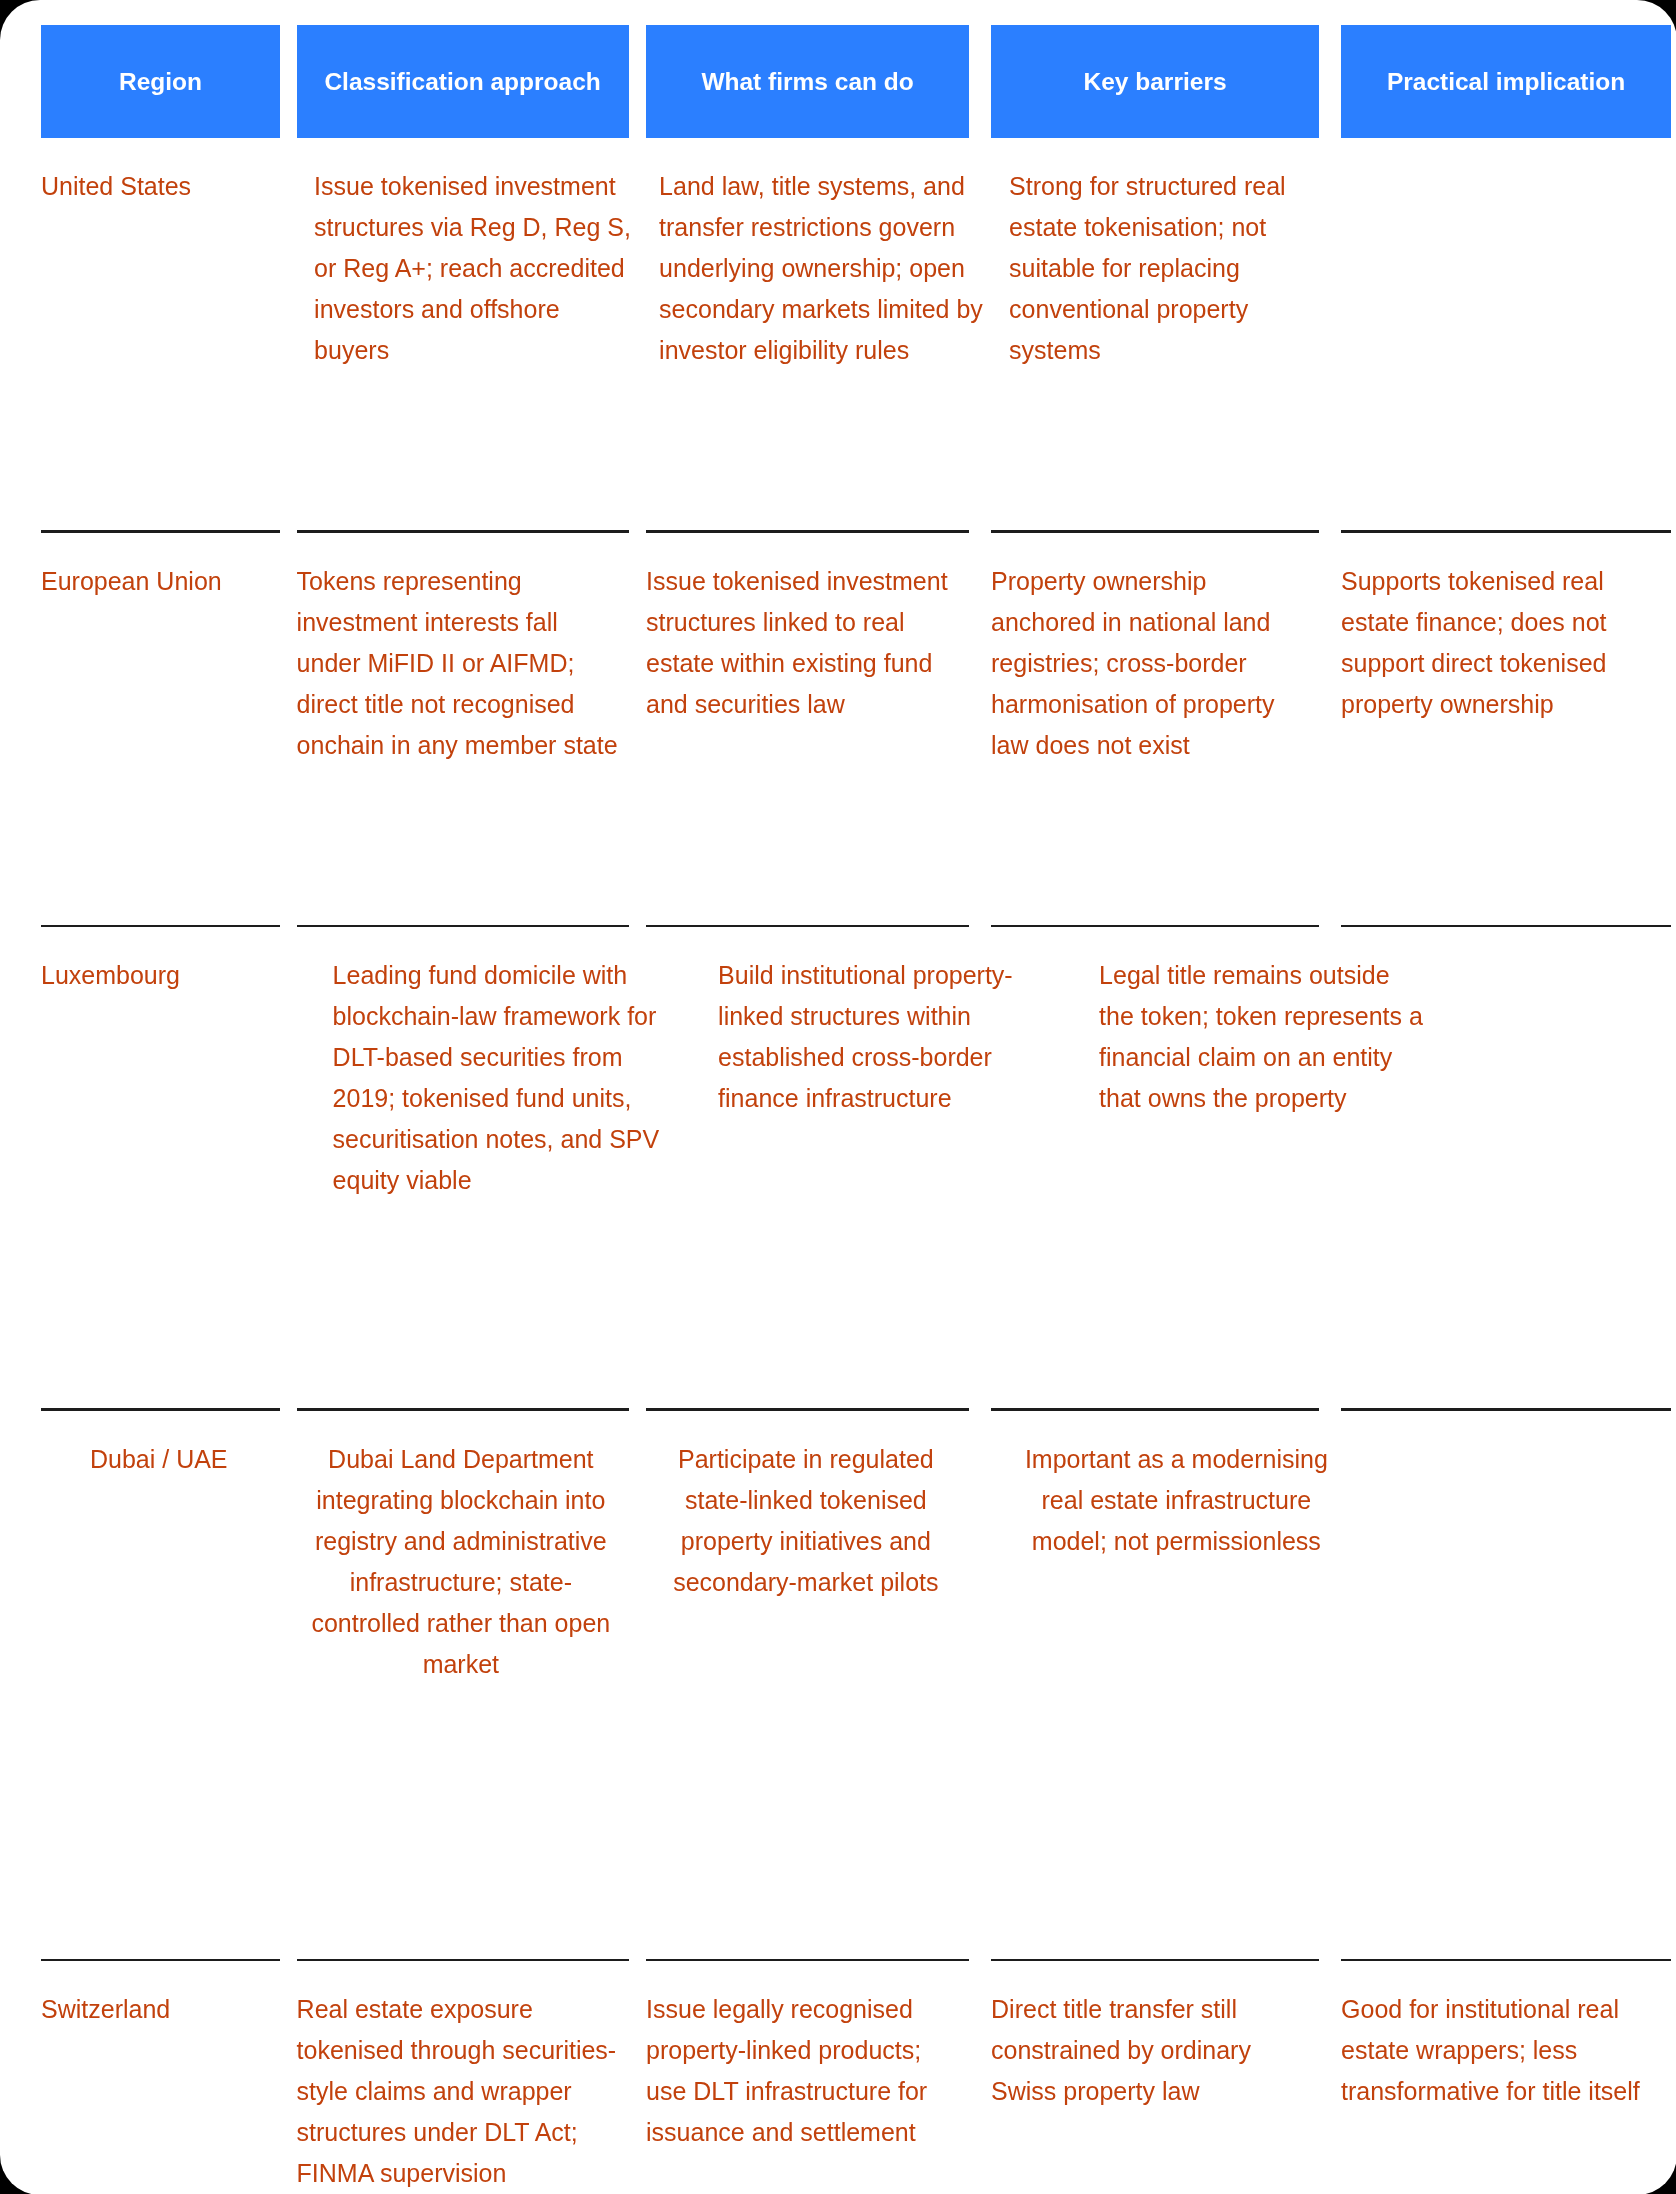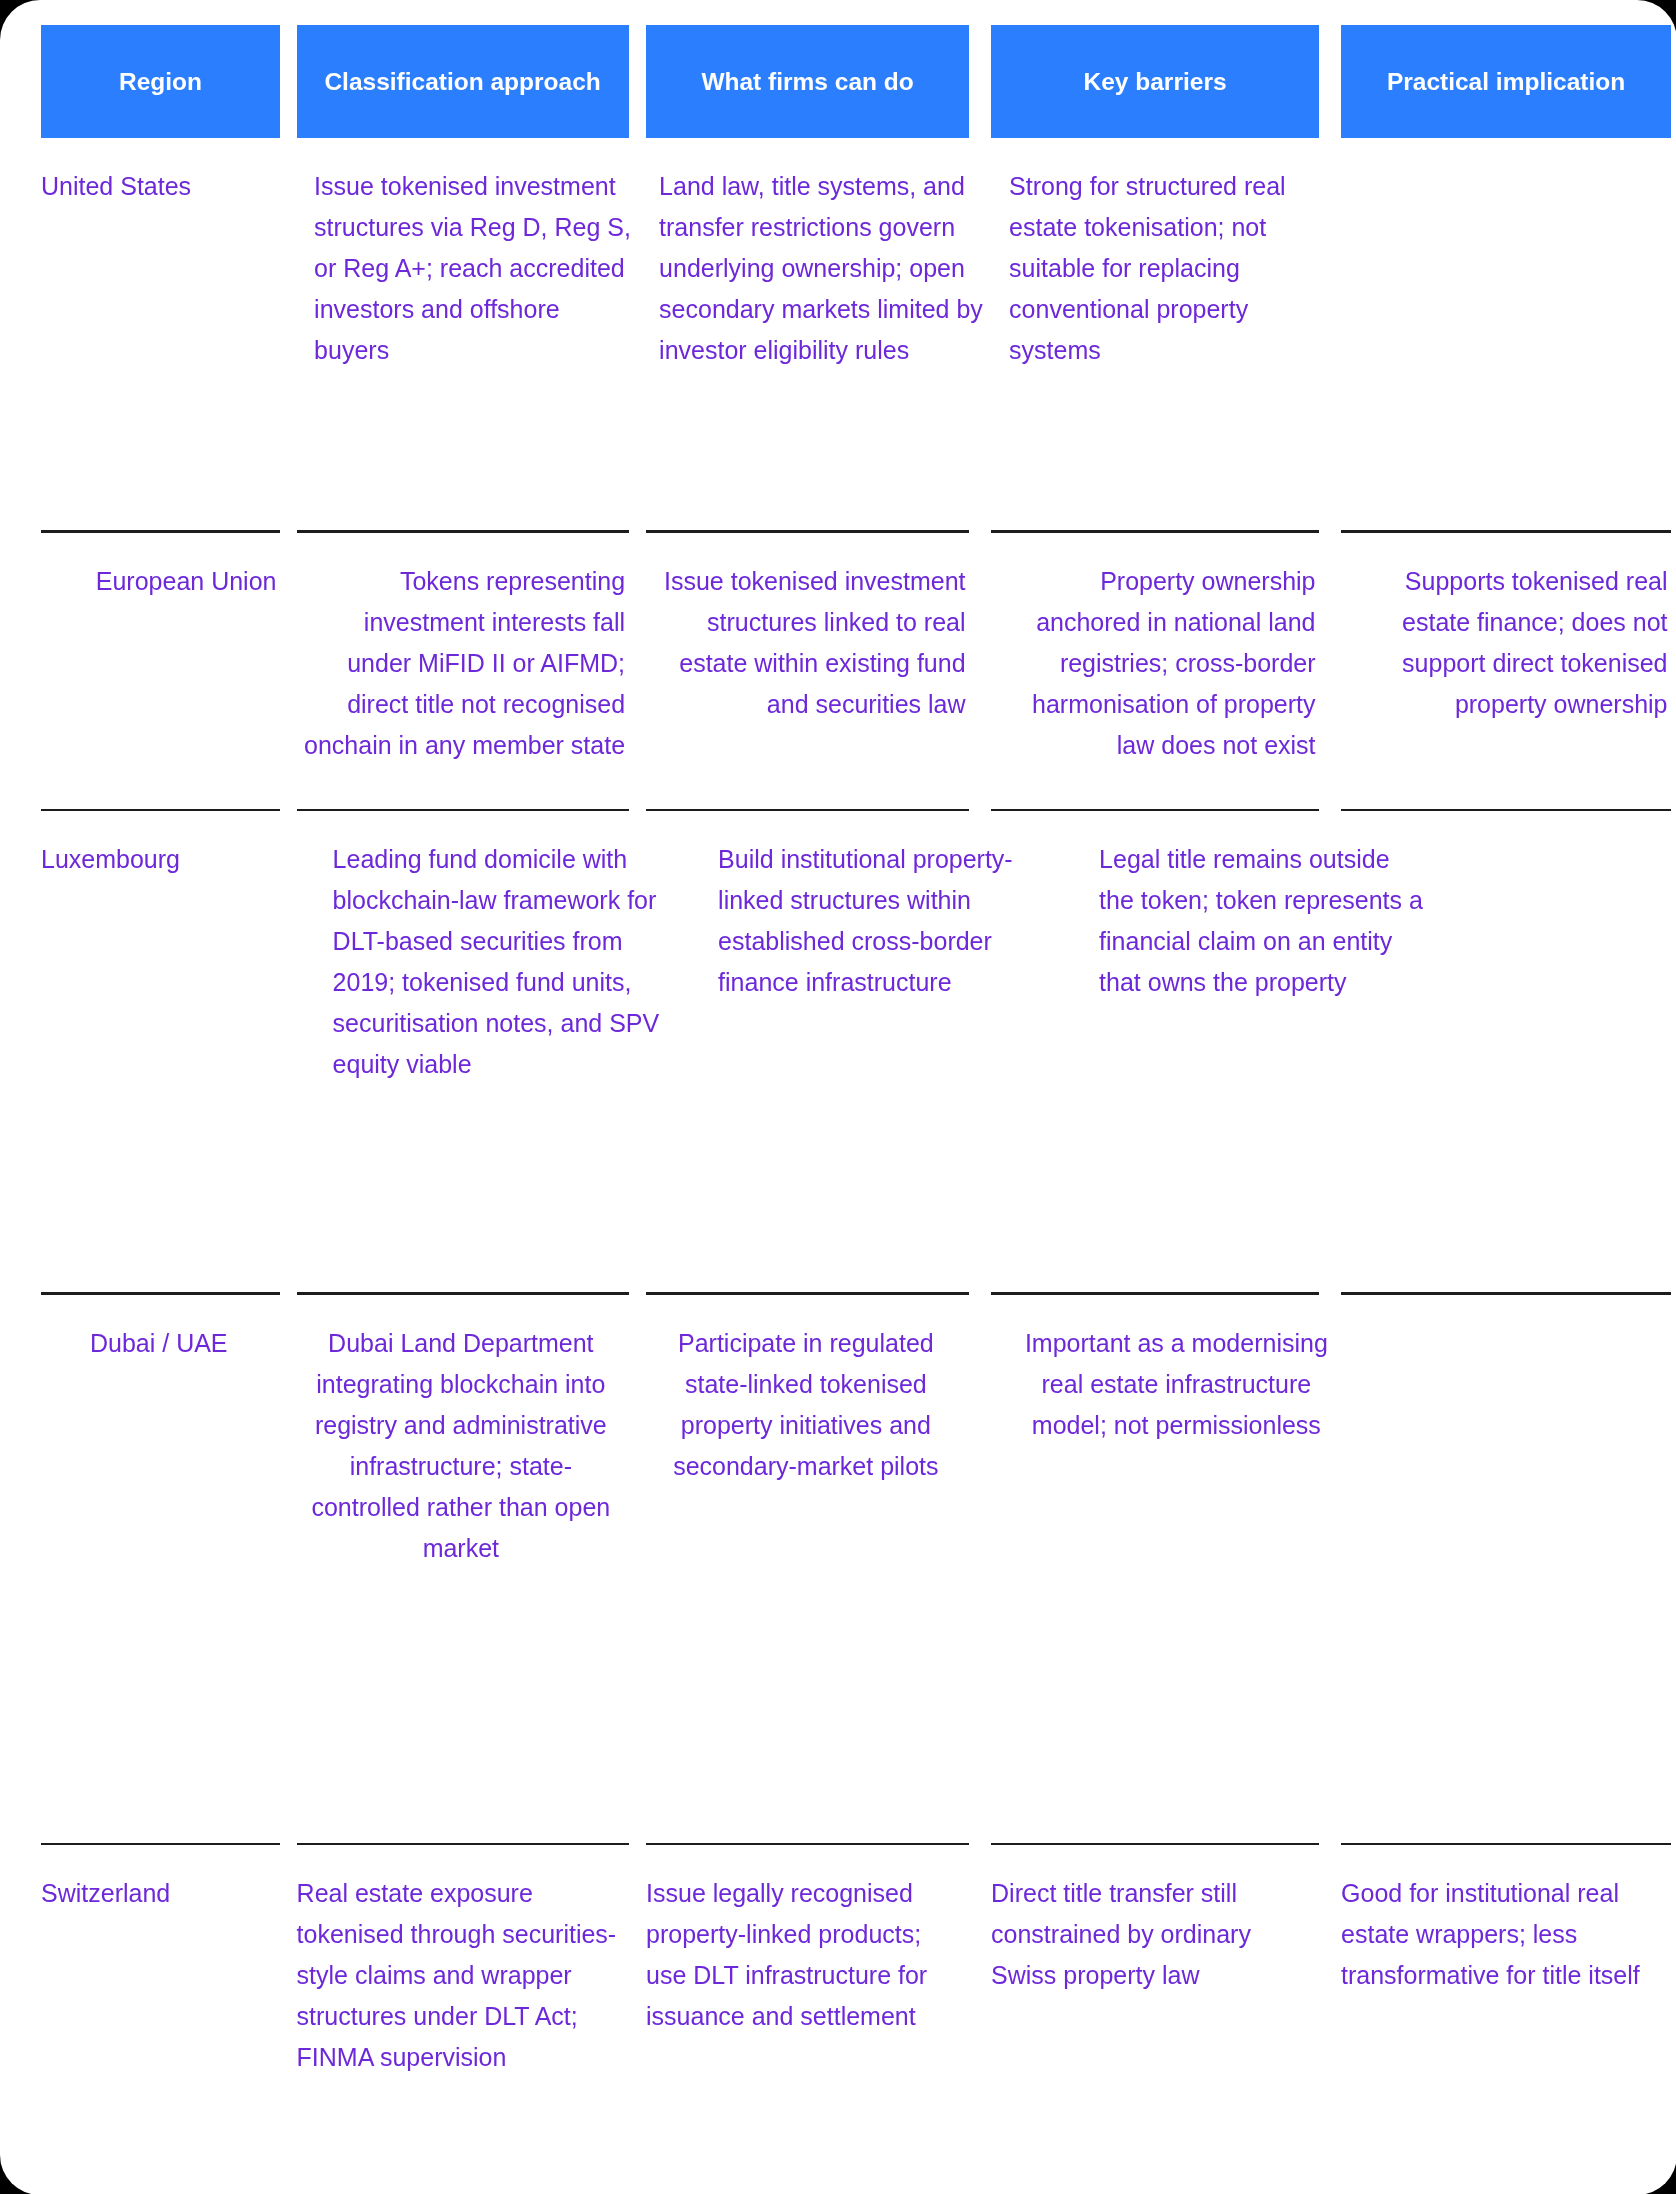--- a/index.html
+++ b/index.html
@@ -61,37 +61,37 @@
   }
 
   
   .body-row {
     padding-top: 28px;
     box-sizing: border-box;
   }
   .body-row .cell {
     font-size: 25px;
     line-height: 41px;
-    color: #6d28d9;
+    color: #c2410c;
     box-sizing: border-box;
     padding-right: 3.5px;
     align-self: flex-start;
   }
   .sep-row {
     display: flex;
     width: 100%;
   }
   .sep {
     height: 2.6px;
     background: #1d1d1d;
   }
   .sep-spacer { height: 2.6px; background: transparent; }
 
   .r1 { height: 392px; }
-  .r2 { height: 276px; text-align: right; }
+  .r2 { height: 392px; }
   .r3 { height: 481px; gap: 18px; }
   .r4 { height: 548px; text-align: center; }
   .r5 { height: 367px; }
 </style>
 </head>
 <body>
 
 <div id="page">
   <div class="table">
 

